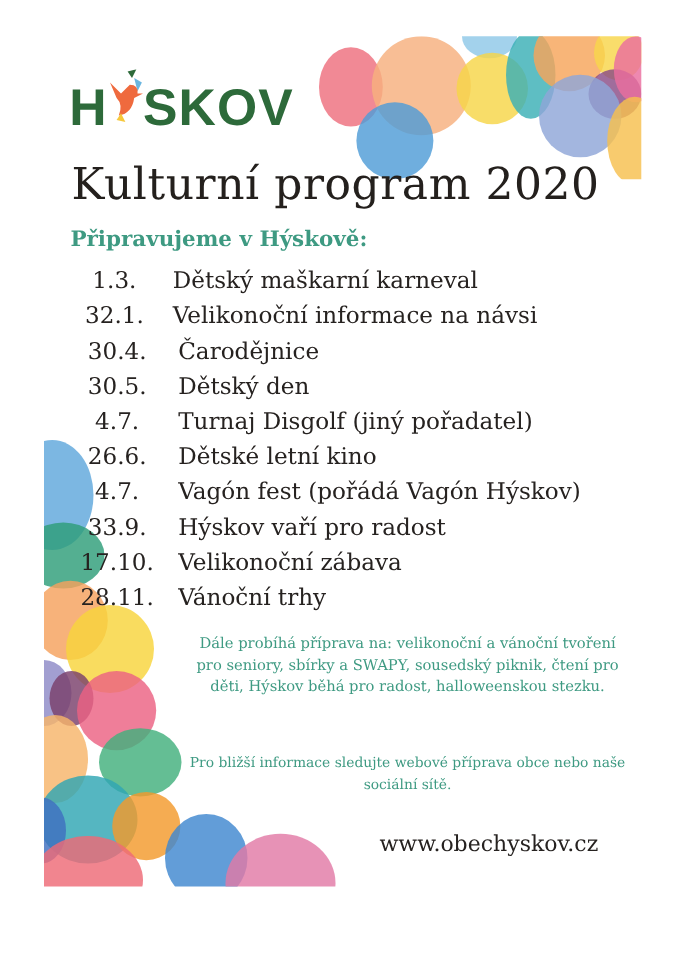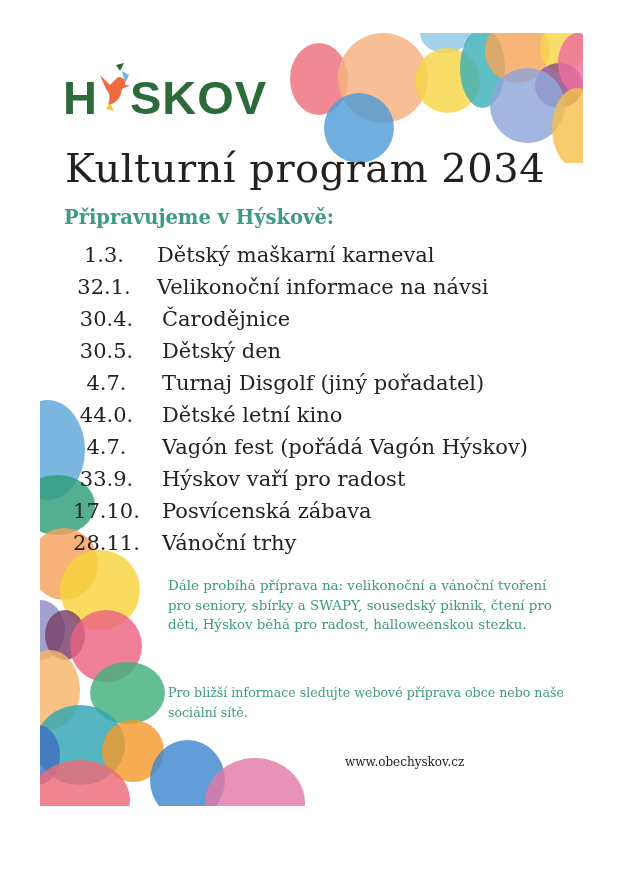--- a/index.html
+++ b/index.html
@@ -27,25 +27,25 @@
     color: #24201d; white-space: nowrap;
   }
   .subtitle {
     position: absolute; left: 64px; top: 206px; font-size: 19.5px; color: #3e9a82; font-weight: 600;
   }
   .events { position: absolute; left: 0; top: 243px; }
   .event { position: absolute; font-size: 21px; white-space: nowrap; color: #262220; height: 32px; }
   .event .date { display: inline-block; text-align: center; }
   .event .name { margin-left: 9px; }
   .note {
-    position: absolute; left: 168px; width: 405px; color: #3e9a82;
+    position: absolute; left: 168px; width: 405px; text-align: center; color: #3e9a82;
     font-size: 13.4px; line-height: 19.5px;
   }
   .web {
-    position: absolute; left: 345px; top: 755px; font-size: 12px; color: #262220;
+    position: absolute; left: 345px; top: 755px; font-size: 20px; color: #262220;
   }
 </style>
 </head>
 <body>
 
 <div class="bubbles-top">
   <div class="b" style="left:0;top:10px;width:58px;height:72px;background:#ee6f7e;"></div>
   <div class="b" style="left:48px;top:0;width:90px;height:90px;background:#f6b07e;"></div>
   <div class="b" style="left:34px;top:60px;width:70px;height:70px;background:#4f9cd7;"></div>
   <div class="b" style="left:130px;top:-20px;width:50px;height:40px;background:#8fc8e8;"></div>
@@ -83,31 +83,31 @@
     <svg width="36" height="56" viewBox="0 0 36 56" style="position:absolute;top:-8px;left:0">
       <path d="M20 2 L28 0 L24 8 Z" fill="#2d6a3a"></path>
       <path d="M26 8 L33 12 L29 20 Z" fill="#6ab6e0"></path>
       <path d="M4 12 L14 22 L22 14 Q30 14 29 22 L34 22 L26 26 Q24 40 12 42 Q16 32 10 26 Z" fill="#ef6a3e"></path>
       <path d="M10 46 L14 40 L18 48 Z" fill="#f6c83c"></path>
     </svg>
   </span>
   <span class="logo-text">SKOV</span>
 </div>
 
-<div class="title">Kulturní program 2034</div>
+<div class="title">Kulturní program 2020</div>
 <div class="subtitle">Připravujeme v Hýskově:</div>
 
 <div class="events">
   <div class="event" style="top:0px;left:60px"><span class="date" style="width:88px">1.3.</span><span class="name">Dětský maškarní karneval</span></div>
   <div class="event" style="top:32px;left:60px"><span class="date" style="width:88px">32.1.</span><span class="name">Velikonoční informace na návsi</span></div>
   <div class="event" style="top:64px;left:60px"><span class="date" style="width:93px">30.4.</span><span class="name">Čarodějnice</span></div>
   <div class="event" style="top:96px;left:60px"><span class="date" style="width:93px">30.5.</span><span class="name">Dětský den</span></div>
   <div class="event" style="top:128px;left:60px"><span class="date" style="width:93px">4.7.</span><span class="name">Turnaj Disgolf (jiný pořadatel)</span></div>
-  <div class="event" style="top:160px;left:60px"><span class="date" style="width:93px">44.0.</span><span class="name">Dětské letní kino</span></div>
+  <div class="event" style="top:160px;left:60px"><span class="date" style="width:93px">26.6.</span><span class="name">Dětské letní kino</span></div>
   <div class="event" style="top:192px;left:60px"><span class="date" style="width:93px">4.7.</span><span class="name">Vagón fest (pořádá Vagón Hýskov)</span></div>
   <div class="event" style="top:224px;left:60px"><span class="date" style="width:93px">33.9.</span><span class="name">Hýskov vaří pro radost</span></div>
-  <div class="event" style="top:256px;left:60px"><span class="date" style="width:93px">17.10.</span><span class="name">Posvícenská zábava</span></div>
+  <div class="event" style="top:256px;left:60px"><span class="date" style="width:93px">17.10.</span><span class="name">Velikonoční zábava</span></div>
   <div class="event" style="top:288px;left:60px"><span class="date" style="width:93px">28.11.</span><span class="name">Vánoční trhy</span></div>
 </div>
 
 <div class="note" style="top:576px">Dále probíhá příprava na: velikonoční a vánoční tvoření pro seniory, sbírky a SWAPY, sousedský piknik, čtení pro děti, Hýskov běhá pro radost, halloweenskou stezku.</div>
 <div class="note" style="top:683px;font-size:12.6px;">Pro bližší informace sledujte webové příprava obce nebo naše sociální sítě.</div>
 <div class="web">www.obechyskov.cz</div>
 
 </body></html>

